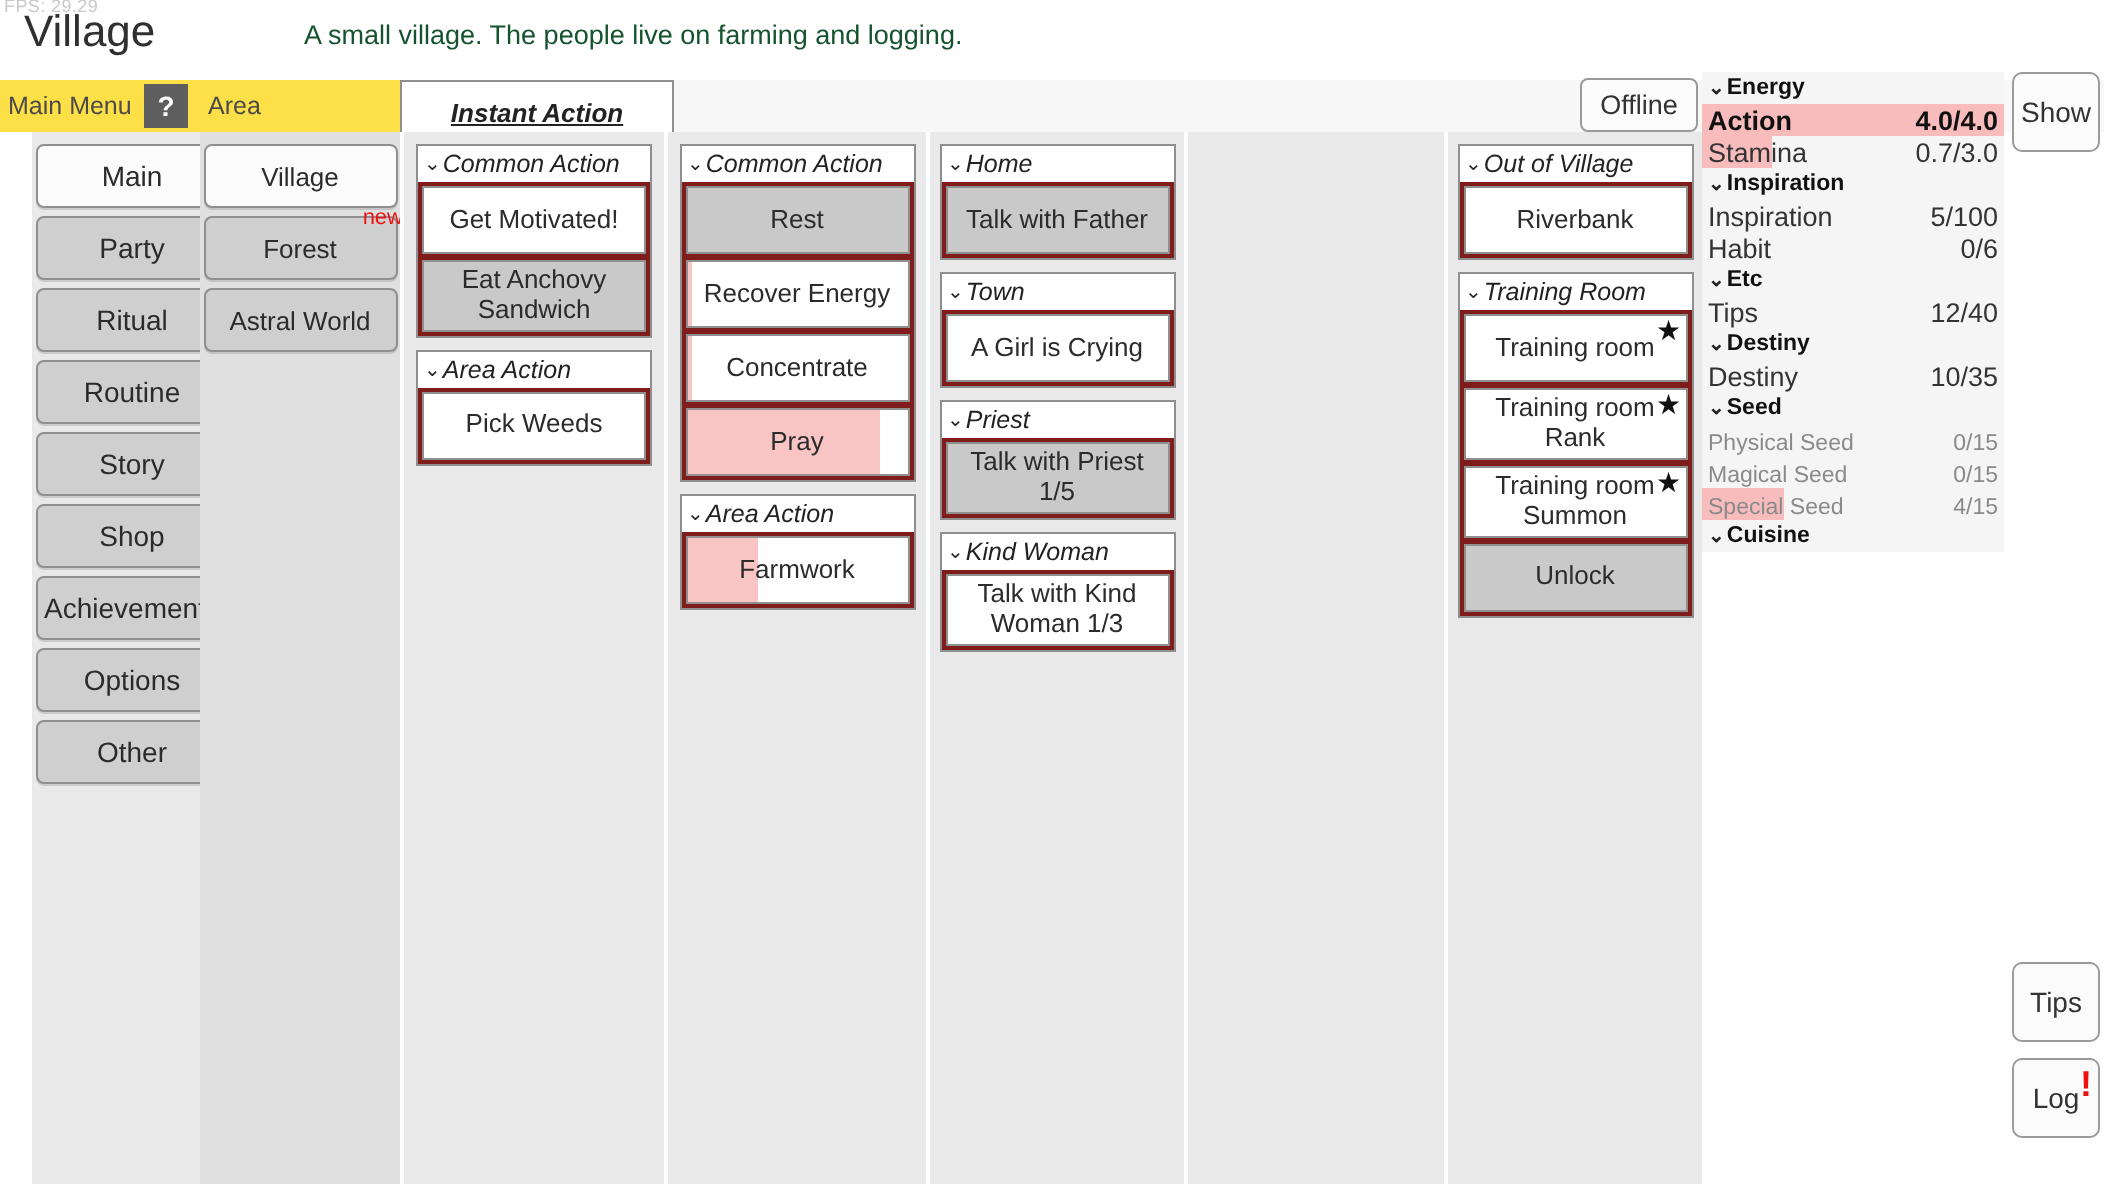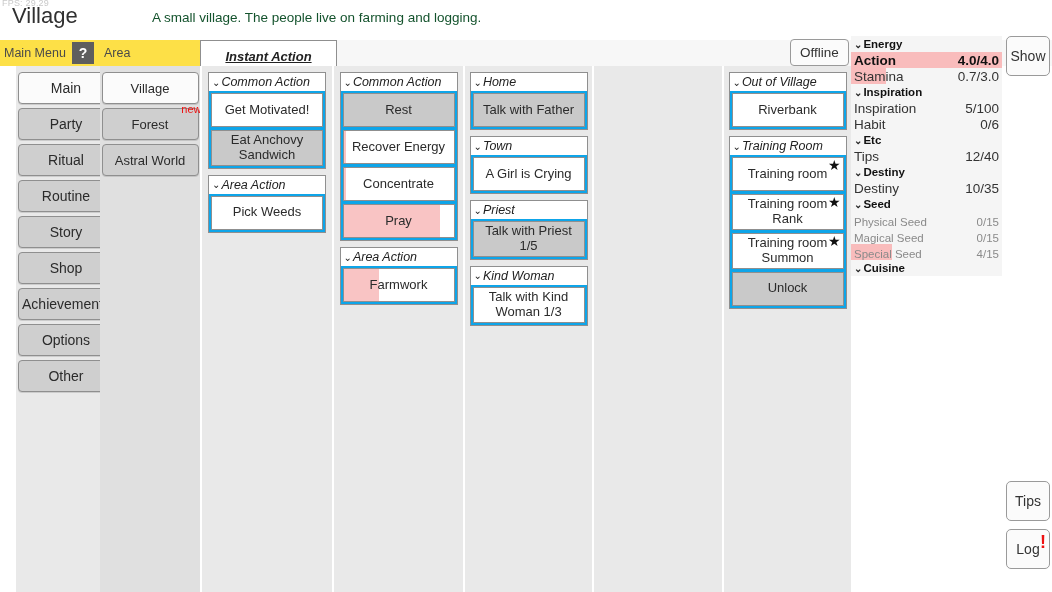--- a/index.html
+++ b/index.html
@@ -111,21 +111,21 @@
     padding: 0;
   }
   .group-hd {
     font-size: 12.5px; font-style: italic; color: #222;
     padding: 2px 2px 2px 3px;
     background: #ffffff;
     display: flex; align-items: center;
     user-select: none; cursor: pointer;
   }
   .caret { font-size: 10px; margin-right: 1px; color: #222; font-style: normal; }
-  .group-body { padding: 2px; background: #0ea5e9; }
+  .group-body { padding: 2px; background: #7f1d1d; }
 
   .act {
     position: relative;
     width: 100%;
     min-height: 34px;
     margin-bottom: 3px;
     border: 1px solid #8f8f8f;
     background: #ffffff;
     color: #2b2b2b;
     font-size: 13px;

